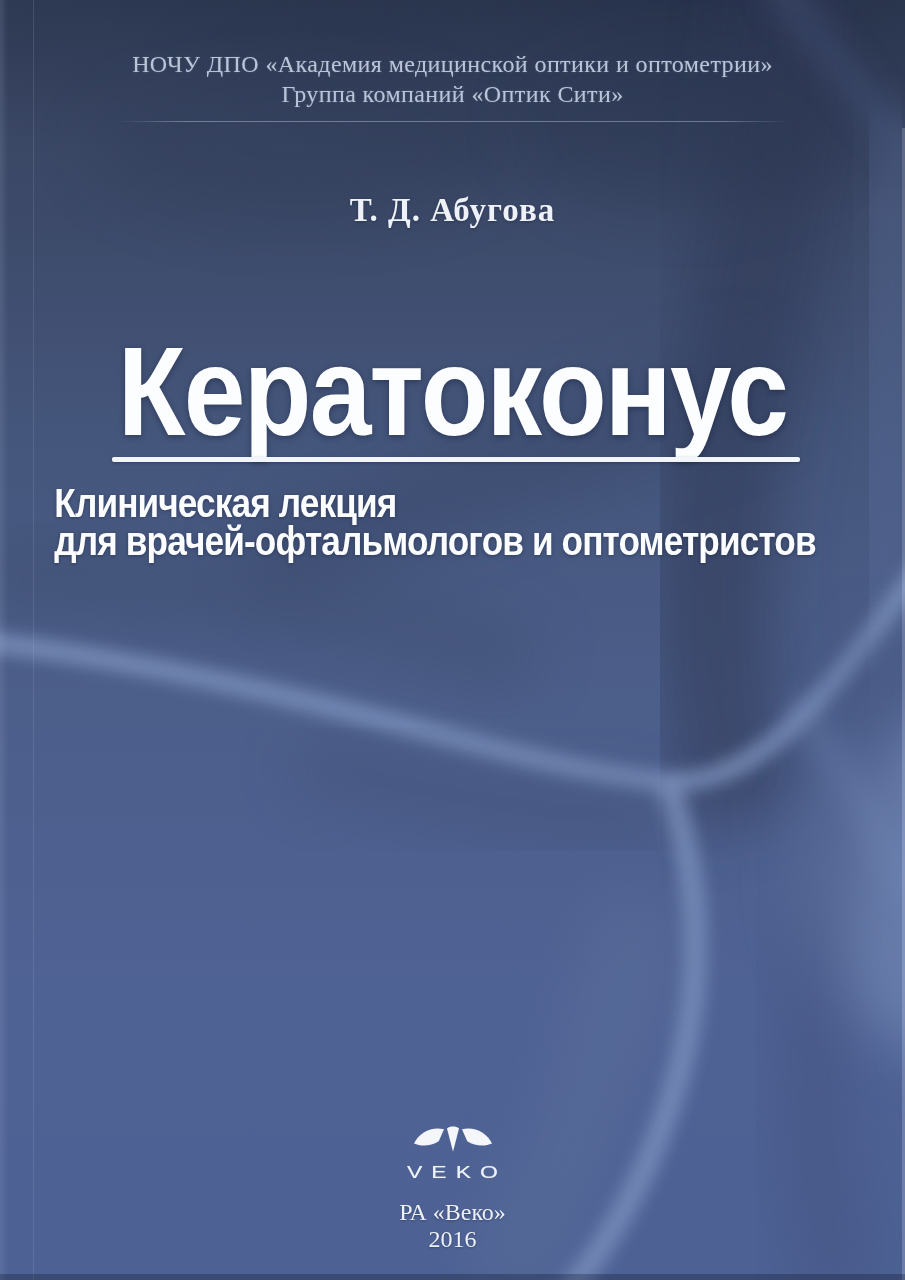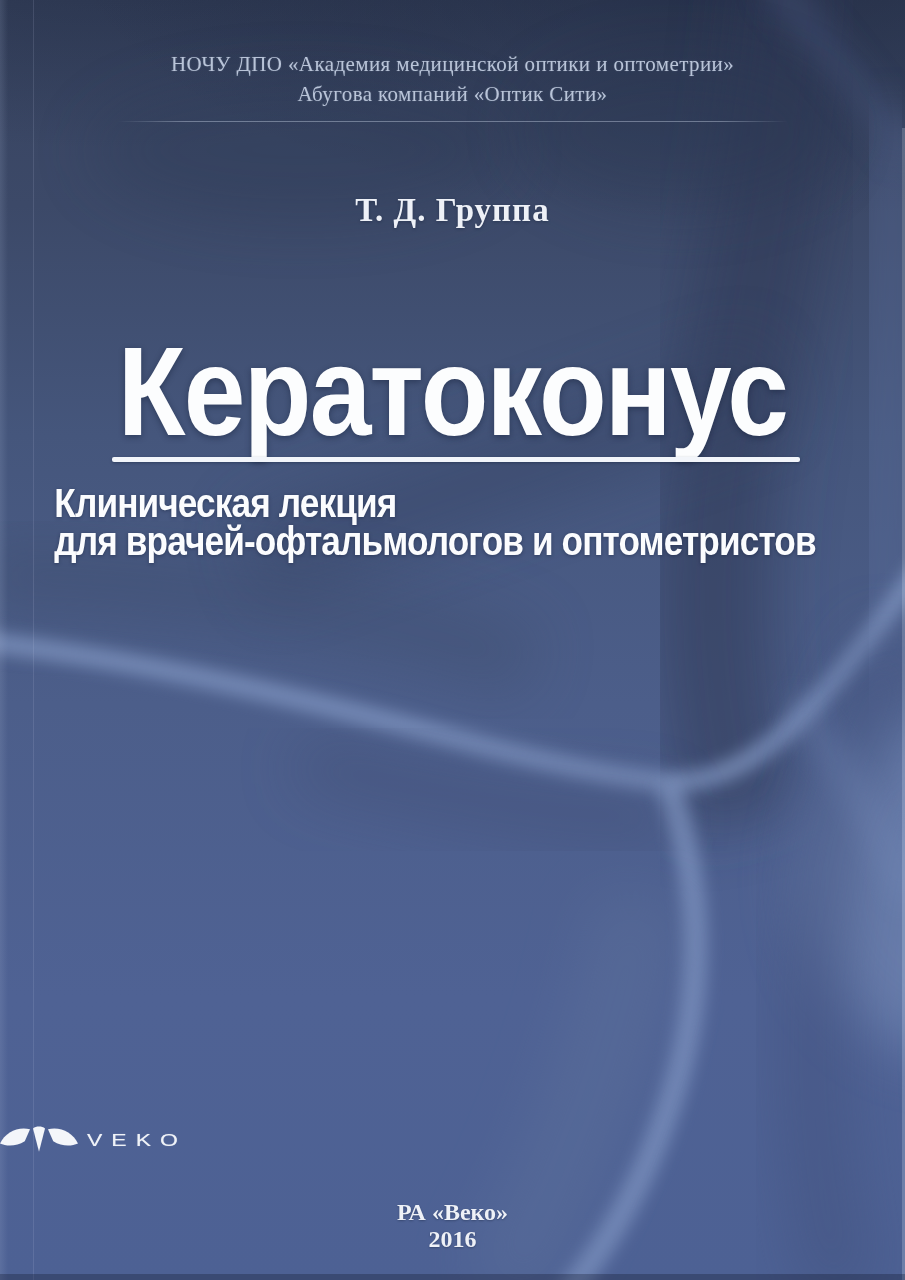--- a/index.html
+++ b/index.html
@@ -14,21 +14,21 @@
   .bg-art{position:absolute;inset:0;}
   
   .left-edge{position:absolute;left:0;top:0;width:8px;height:100%;
     background:linear-gradient(90deg, rgba(170,185,215,0.16), rgba(170,185,215,0));}
   .left-crease{position:absolute;left:33px;top:0;width:1px;height:100%;background:rgba(195,208,232,0.14);}
   .right-edge{position:absolute;right:0;top:128px;width:3px;height:1152px;background:rgba(228,236,250,0.22);}
   .bottom-edge{position:absolute;left:0;bottom:0;width:100%;height:6px;background:rgba(10,16,32,0.28);}
 
   .org-block{
     position:absolute;top:49px;left:0;right:0;text-align:center;
-    color:#b9c4d8;font-size:21px;line-height:30px;letter-spacing:0.4px;
+    color:#b9c4d8;font-size:24px;line-height:30px;letter-spacing:0.4px;
     text-shadow:0 0 2px rgba(185,200,225,0.25);
   }
   .org-divider{
     position:absolute;top:121px;left:118px;width:670px;height:1px;
     background:linear-gradient(90deg, rgba(205,216,235,0) 0%, rgba(205,216,235,0.40) 10%, rgba(205,216,235,0.40) 90%, rgba(205,216,235,0) 100%);
   }
   .author{
     position:absolute;top:190px;left:0;right:0;text-align:center;
     color:#eef1f7;font-size:33px;font-weight:bold;letter-spacing:1px;line-height:40px;
     text-shadow:0 1px 3px rgba(15,25,50,0.35);
@@ -48,32 +48,32 @@
     position:absolute;top:483px;left:0;right:0;text-align:left;
     font-family:"Liberation Sans", sans-serif;font-weight:bold;
     font-size:40px;line-height:40px;color:#fbfcfe;
     text-shadow:0 1px 4px rgba(12,22,46,0.38);
   }
   .subtitle .line{transform:scaleX(0.88);transform-origin:50% 50%;letter-spacing:-1px;white-space:nowrap;}
   .subtitle .line + .line{margin-top:-2px;}
 
   .logo-block{
     position:absolute;top:1122px;left:0;right:0;
-    display:flex;flex-direction:row;align-items:center;
+    display:flex;flex-direction:column;align-items:center;
   }
   .eye-logo{width:78px;height:34px;display:block;}
   .wordmark{
     margin-top:3px;font-family:"Liberation Sans", sans-serif;font-weight:400;
     font-size:23px;letter-spacing:9px;text-indent:9px;color:#f0f3f8;
     transform:scaleY(0.72);transform-origin:50% 50%;
     text-shadow:0 0 1px rgba(240,243,248,0.6);
   }
   .imprint-block{
     position:absolute;top:1199px;left:0;right:0;text-align:center;
-    color:#eef1f7;font-size:24px;font-weight:bold;line-height:27px;
+    color:#eef1f7;font-size:24px;font-weight:normal;line-height:27px;
     text-shadow:0 1px 2px rgba(15,25,50,0.35);
   }
 </style>
 </head>
 <body>
 
 <div class="page">
 
   <svg class="bg-art" width="905" height="1280" viewBox="0 0 905 1280" aria-hidden="true">
     <defs>
@@ -115,25 +115,25 @@
     <path d="M790,700 C842,762 882,832 908,900" stroke="#7c91bf" stroke-width="16" fill="none" filter="url(#blurM)" opacity="0.45"></path>
   </svg>
 
   <div class="left-edge"></div>
   <div class="left-crease"></div>
   <div class="right-edge"></div>
   <div class="bottom-edge"></div>
 
   <div class="org-block">
     <div>НОЧУ ДПО «Академия медицинской оптики и оптометрии»</div>
-    <div>Абугова компаний «Оптик Сити»</div>
+    <div>Группа компаний «Оптик Сити»</div>
   </div>
   <div class="org-divider"></div>
 
-  <div class="author">Т. Д. Группа</div>
+  <div class="author">Т. Д. Абугова</div>
 
   <div class="title">Кератоконус</div>
   <div class="title-underline"></div>
 
   <div class="subtitle">
     <div class="line">Клиническая лекция</div>
     <div class="line">для врачей-офтальмологов и оптометристов</div>
   </div>
 
   <div class="logo-block">

